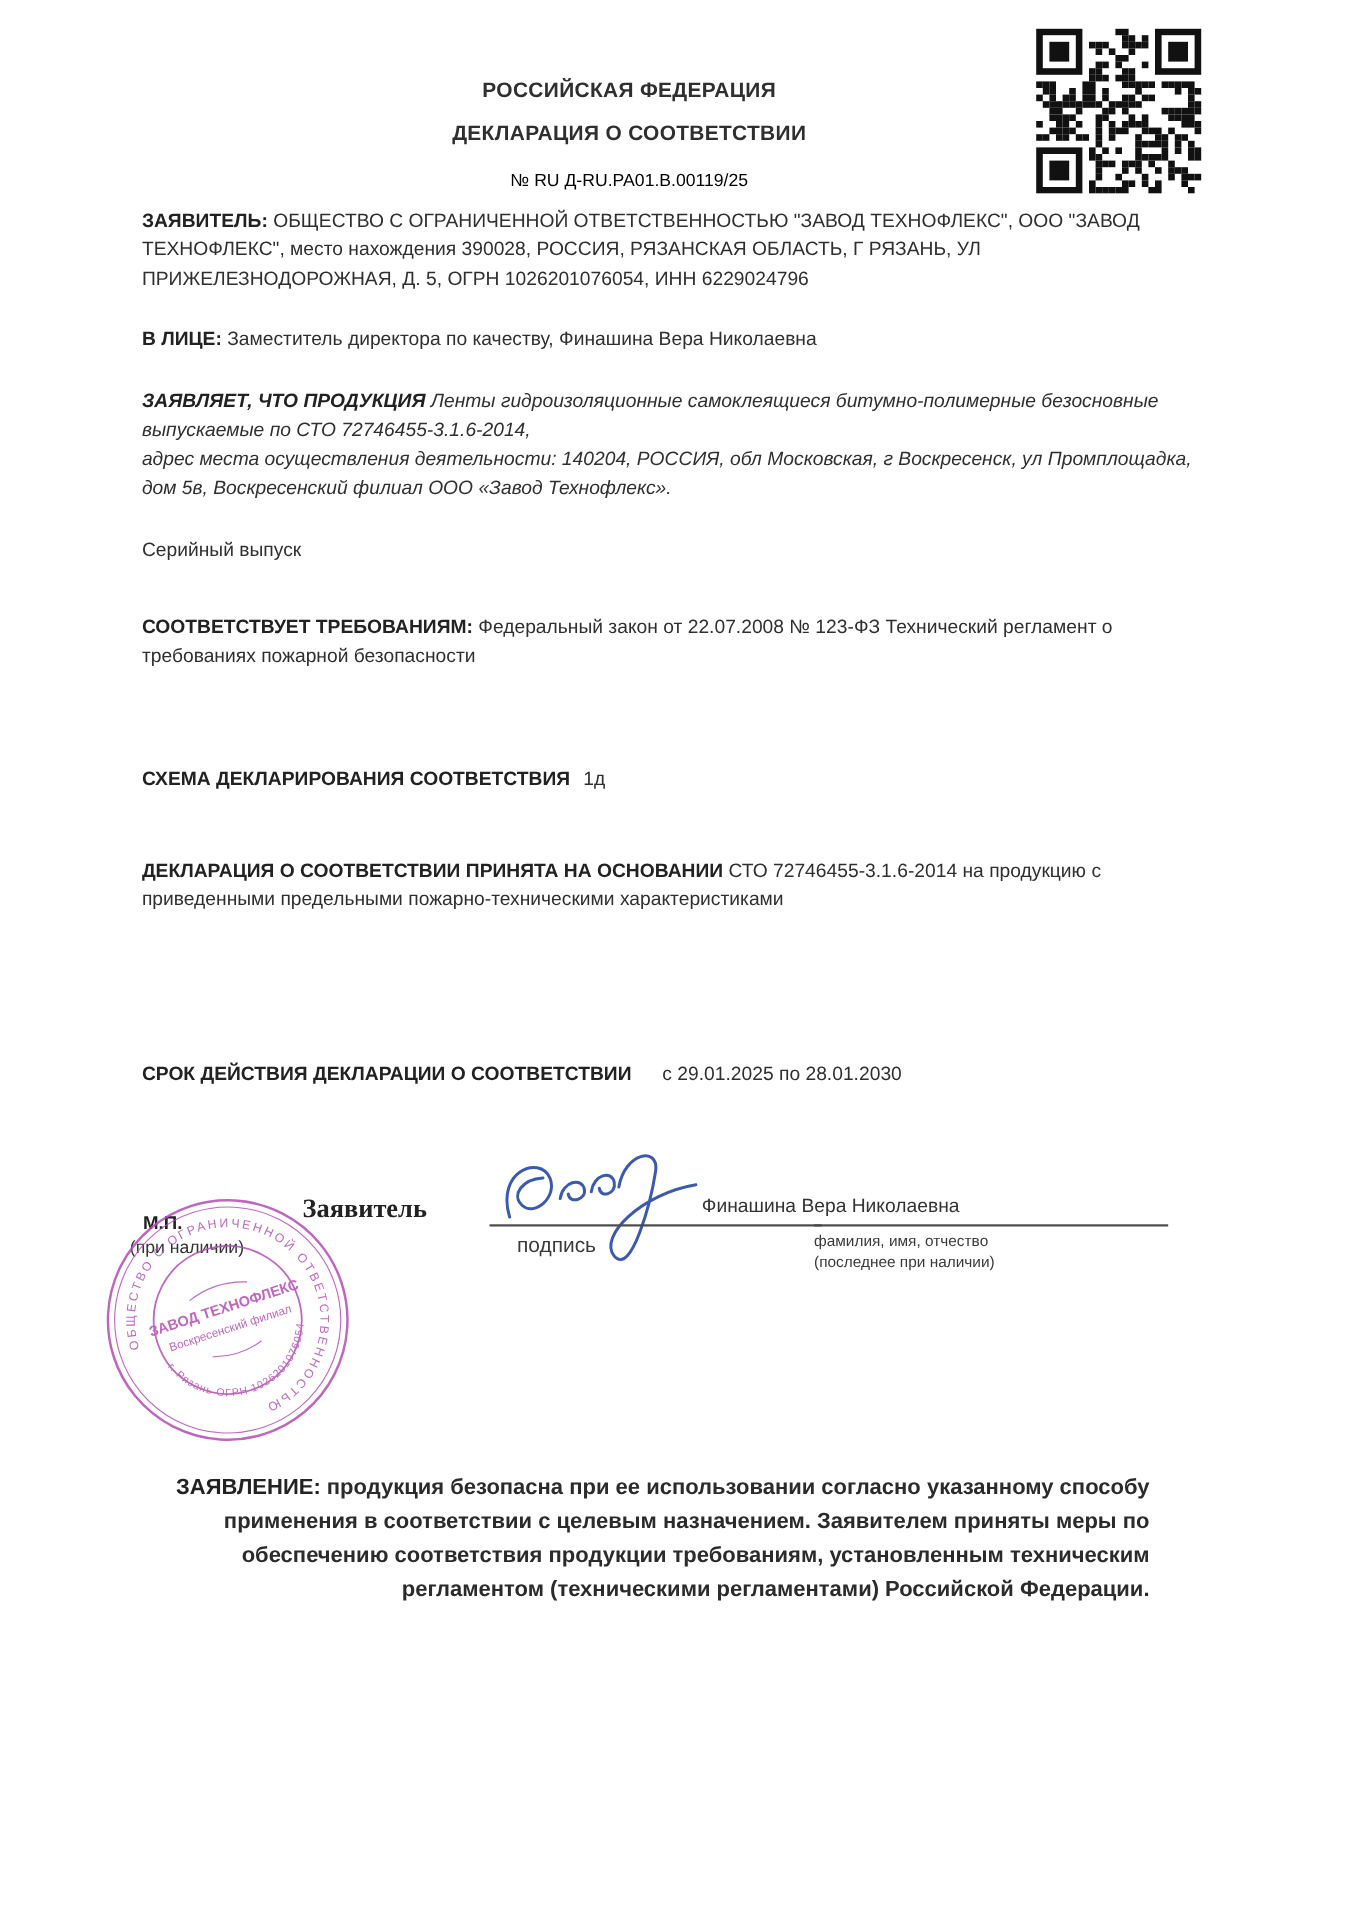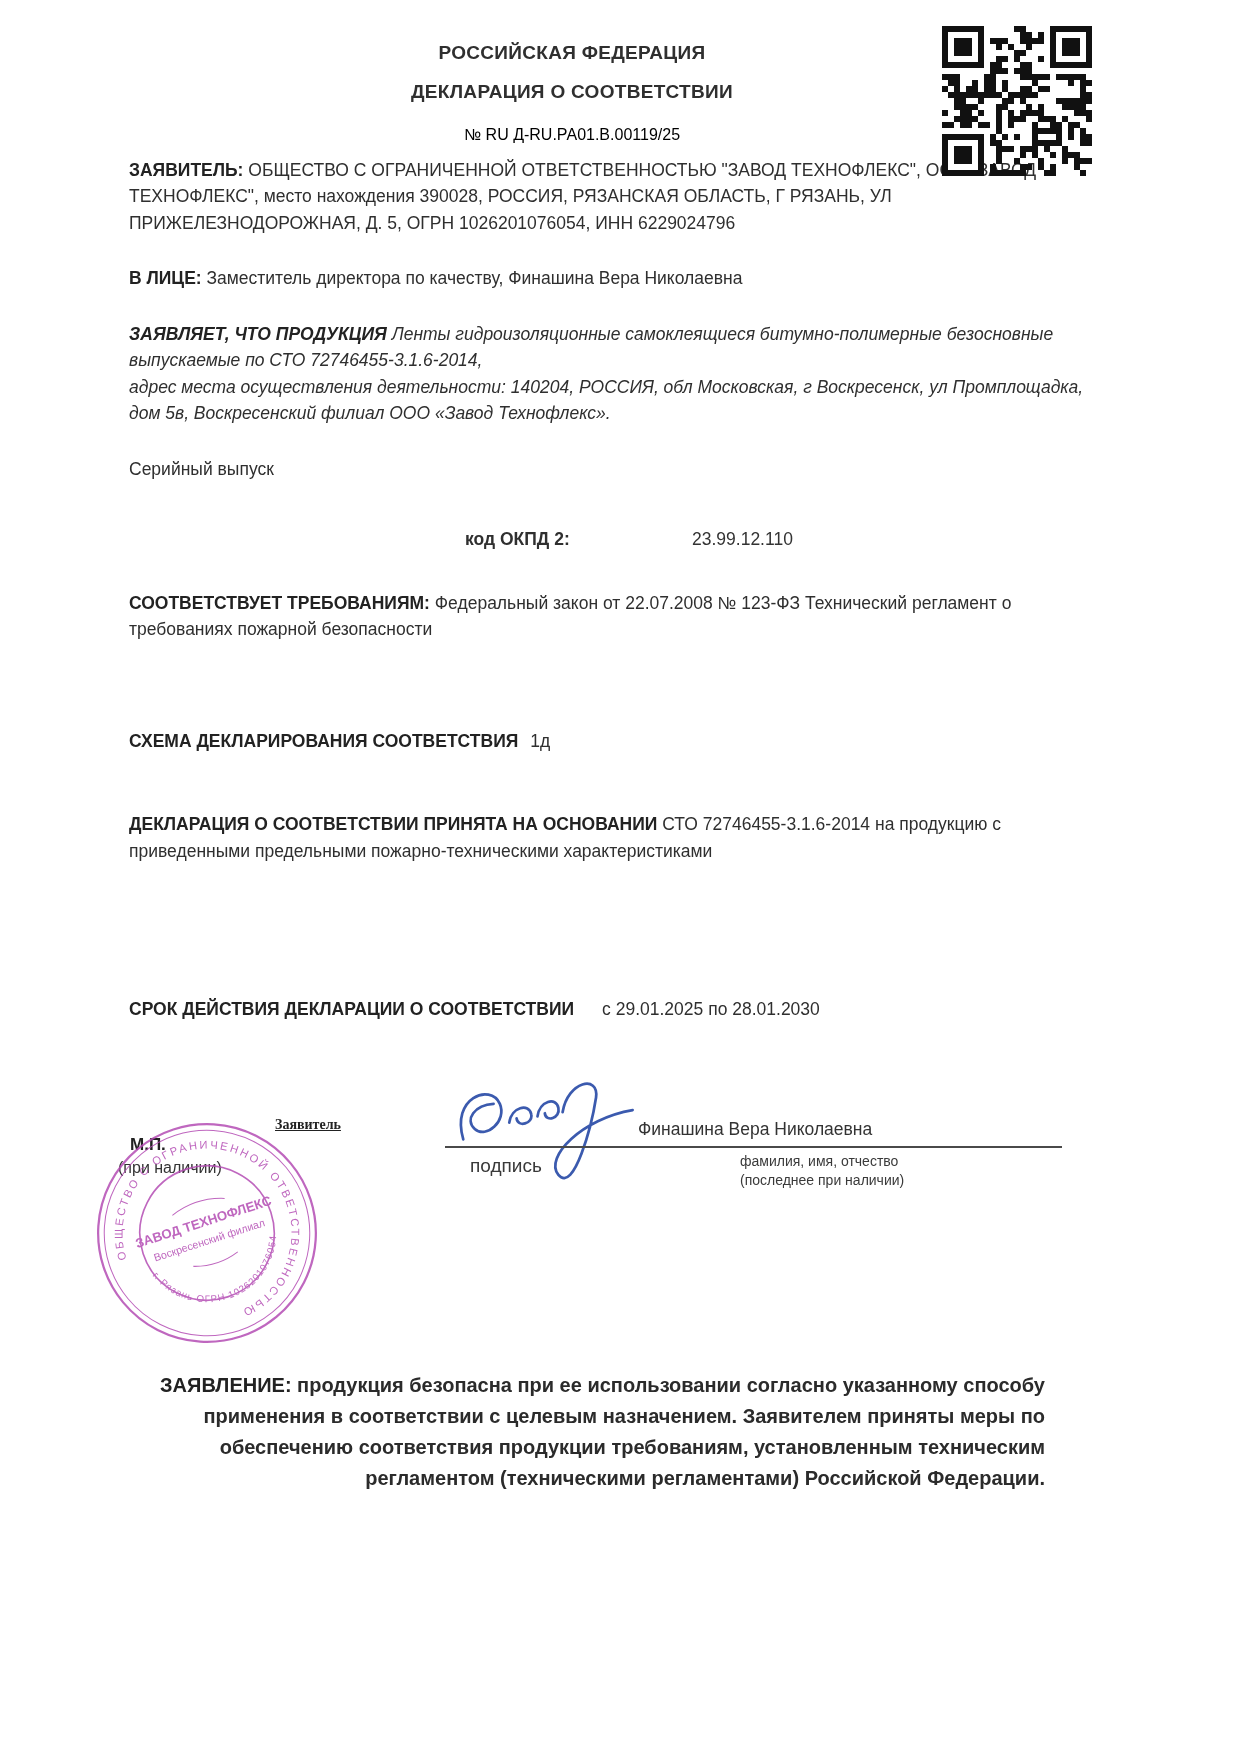--- a/index.html
+++ b/index.html
@@ -5,21 +5,21 @@
   html,body{margin:0;padding:0;background:#e8e8e8;}
   .page{
     position:relative;
     width:1240px;height:1754px;
     margin:0 auto;
     background:#ffffff;
     font-family:"Liberation Sans","DejaVu Sans",sans-serif;
     color:#2f2f2f;
     overflow:hidden;
   }
-  .header{padding-top:42px;text-align:center;padding-right:96px;}
+  .header{padding-top:72px;text-align:center;padding-right:96px;}
   .h-country{font-size:19px;font-weight:bold;letter-spacing:.3px;}
   .h-title{font-size:19px;font-weight:bold;margin-top:17px;letter-spacing:.3px;}
   .h-number{font-size:16px;margin-top:23px;color:#000000;}
   .qr{position:absolute;top:26px;left:933px;width:168px;height:150px;}
   .qr svg{width:100%;height:100%;}
   .content{margin-left:118px;width:1006px;font-size:17.5px;line-height:1.5;}
   .para{margin:11px;}
   .para b{color:#222;}
   .mt-applicant{margin-top:13px;}
   .mt-person{margin-top:29px;}
@@ -30,21 +30,21 @@
   .code-row + .code-row{margin-top:27px;}
   .code-label{font-weight:bold;width:227px;flex:0 0 227px;}
   .code-value{color:#333;}
   .mt-conforms{margin-top:37px;}
   .scheme{margin-top:86px;}
   .scheme .val{margin-left:12px;font-weight:normal;}
   .mt-basis{margin-top:57px;}
   .validity{margin-top:132px;}
   .validity .val{margin-left:28px;font-weight:normal;}
   .sig-area{position:relative;height:302px;margin-top:38px;}
-  .signer-label{position:absolute;left:157px;top:54px;font-family:"Liberation Serif","DejaVu Serif",serif;font-weight:bold;font-size:14px;color:#222;text-decoration:underline;}
+  .signer-label{position:absolute;left:157px;top:54px;font-family:"Liberation Serif","DejaVu Serif",serif;font-weight:bold;font-size:24px;color:#222;}
   .sig-svg{position:absolute;left:316px;top:-4px;width:230px;height:150px;pointer-events:none;}
   .sig-line1{position:absolute;left:327px;top:86px;width:302px;border-top:2px solid #4a4a4a;}
   .sig-caption{position:absolute;left:352px;top:92px;font-size:19px;color:#3a3a3a;}
   .signer-name{position:absolute;left:520px;top:56px;font-size:17.5px;color:#333;}
   .sig-line2{position:absolute;left:622px;top:86px;width:322px;border-top:2px solid #4a4a4a;}
   .name-caption{position:absolute;left:622px;top:92px;font-size:14px;line-height:1.35;color:#3a3a3a;}
   .mp-label{position:absolute;left:12px;top:72px;font-weight:bold;font-size:17px;color:#222;text-align:right;}
   .mp-sub{position:absolute;left:0px;top:96px;font-size:16px;color:#333;}
   .stamp{position:absolute;left:-28px;top:56px;width:234px;height:234px;opacity:.85;}
   .statement{margin-top:8px;font-weight:bold;font-size:20px;line-height:1.55;width:916px;color:#2b2b2b;text-align:right;}
@@ -290,24 +290,20 @@
     <p class="para mt-applicant"><b>ЗАЯВИТЕЛЬ:</b> <span>ОБЩЕСТВО С ОГРАНИЧЕННОЙ ОТВЕТСТВЕННОСТЬЮ "ЗАВОД ТЕХНОФЛЕКС", ООО "ЗАВОД ТЕХНОФЛЕКС", место нахождения 390028, РОССИЯ, РЯЗАНСКАЯ ОБЛАСТЬ, Г РЯЗАНЬ, УЛ ПРИЖЕЛЕЗНОДОРОЖНАЯ, Д. 5, ОГРН 1026201076054, ИНН 6229024796</span></p>
 
     <p class="para mt-person"><b>В ЛИЦЕ:</b> <span>Заместитель директора по качеству, Финашина Вера Николаевна</span></p>
 
     <p class="para mt-product"><b>ЗАЯВЛЯЕТ, ЧТО ПРОДУКЦИЯ</b> <span>Ленты гидроизоляционные самоклеящиеся битумно-полимерные безосновные выпускаемые по СТО 72746455-3.1.6-2014,</span><br>
     <span>адрес места осуществления деятельности: 140204, РОССИЯ, обл Московская, г Воскресенск, ул Промплощадка, дом 5в, Воскресенский филиал ООО «Завод Технофлекс».</span></p>
 
     <p class="para mt-serial">Серийный выпуск</p>
 
     <div class="codes">
-      <div class="code-row">
-        <span class="code-label">код ОКПД 2:</span>
-        <span class="code-value">23.99.12.110</span>
-      </div>
     </div>
 
     <p class="para mt-conforms"><b>СООТВЕТСТВУЕТ ТРЕБОВАНИЯМ:</b> <span>Федеральный закон от 22.07.2008 № 123-ФЗ Технический регламент о требованиях пожарной безопасности</span></p>
 
     <p class="para scheme"><b>СХЕМА ДЕКЛАРИРОВАНИЯ СООТВЕТСТВИЯ</b><span class="val">1д</span></p>
 
     <p class="para mt-basis"><b>ДЕКЛАРАЦИЯ О СООТВЕТСТВИИ ПРИНЯТА НА ОСНОВАНИИ</b> <span>СТО 72746455-3.1.6-2014 на продукцию с приведенными предельными пожарно-техническими характеристиками</span></p>
 
     <p class="para validity"><b>СРОК ДЕЙСТВИЯ ДЕКЛАРАЦИИ О СООТВЕТСТВИИ</b><span class="val">с 29.01.2025 по 28.01.2030</span></p>
 

